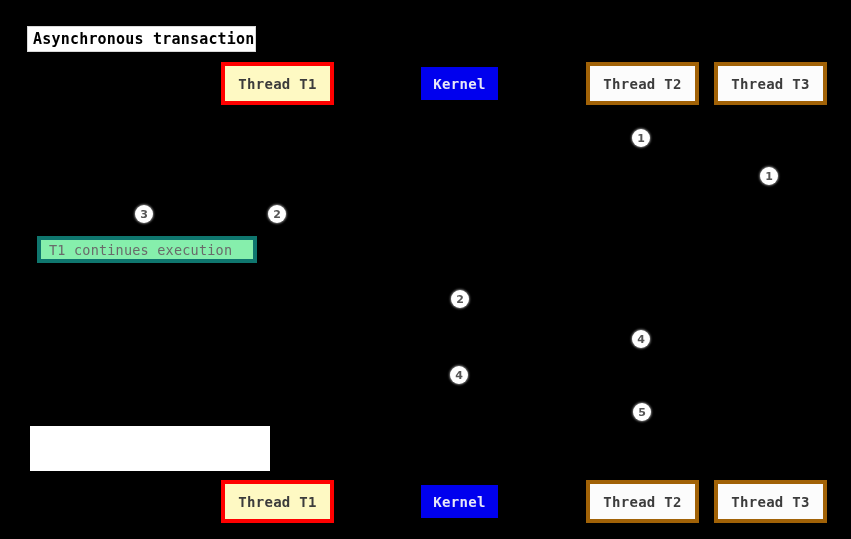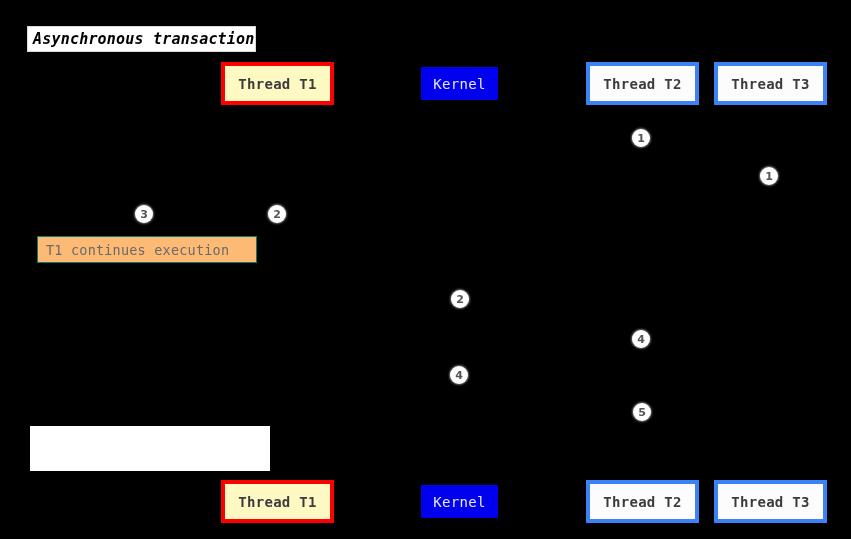--- a/index.html
+++ b/index.html
@@ -28,21 +28,20 @@
     border: 1px solid #d8d8d8;
     box-sizing: border-box;
     color: #000000;
     font-size: 15px;
     font-weight: bold;
     letter-spacing: 0.2px;
     line-height: 24px;
     text-align: left;
     padding-left: 5px;
     white-space: nowrap;
-    font-style: italic;
   }
 
   
   .participant {
     position: absolute;
     box-sizing: border-box;
     background: #ffffff;
     color: #3c3c3c;
     font-size: 14px;
     font-weight: bold;
@@ -50,43 +49,43 @@
     align-items: center;
     justify-content: center;
     white-space: nowrap;
     letter-spacing: 0.3px;
   }
   .participant.red {
     border: 4px solid #ff0000;
     background: #fef9c3;
   }
   .participant.blue {
-    border: 4px solid #3b82f6;
+    border: 4px solid #a16207;
     background: #fcfcfc;
   }
   .participant.kernel {
     border: none;
     background: #0000ee;
     color: #e8e8f8;
-    font-weight: normal;
+    font-weight: bold;
   }
 
   
   .lifeline {
     position: absolute;
     width: 1px;
     background: #000000;
   }
 
   
   .note {
     position: absolute;
     box-sizing: border-box;
-    background: #fdba74;
-    border: 1px solid #0f766e;
+    background: #86efac;
+    border: 4px solid #0f766e;
     color: #6a6a6a;
     font-size: 13.5px;
     display: flex;
     align-items: center;
     white-space: nowrap;
     padding-left: 8px;
     letter-spacing: 0.2px;
   }
   .note.empty {
     border: none;

